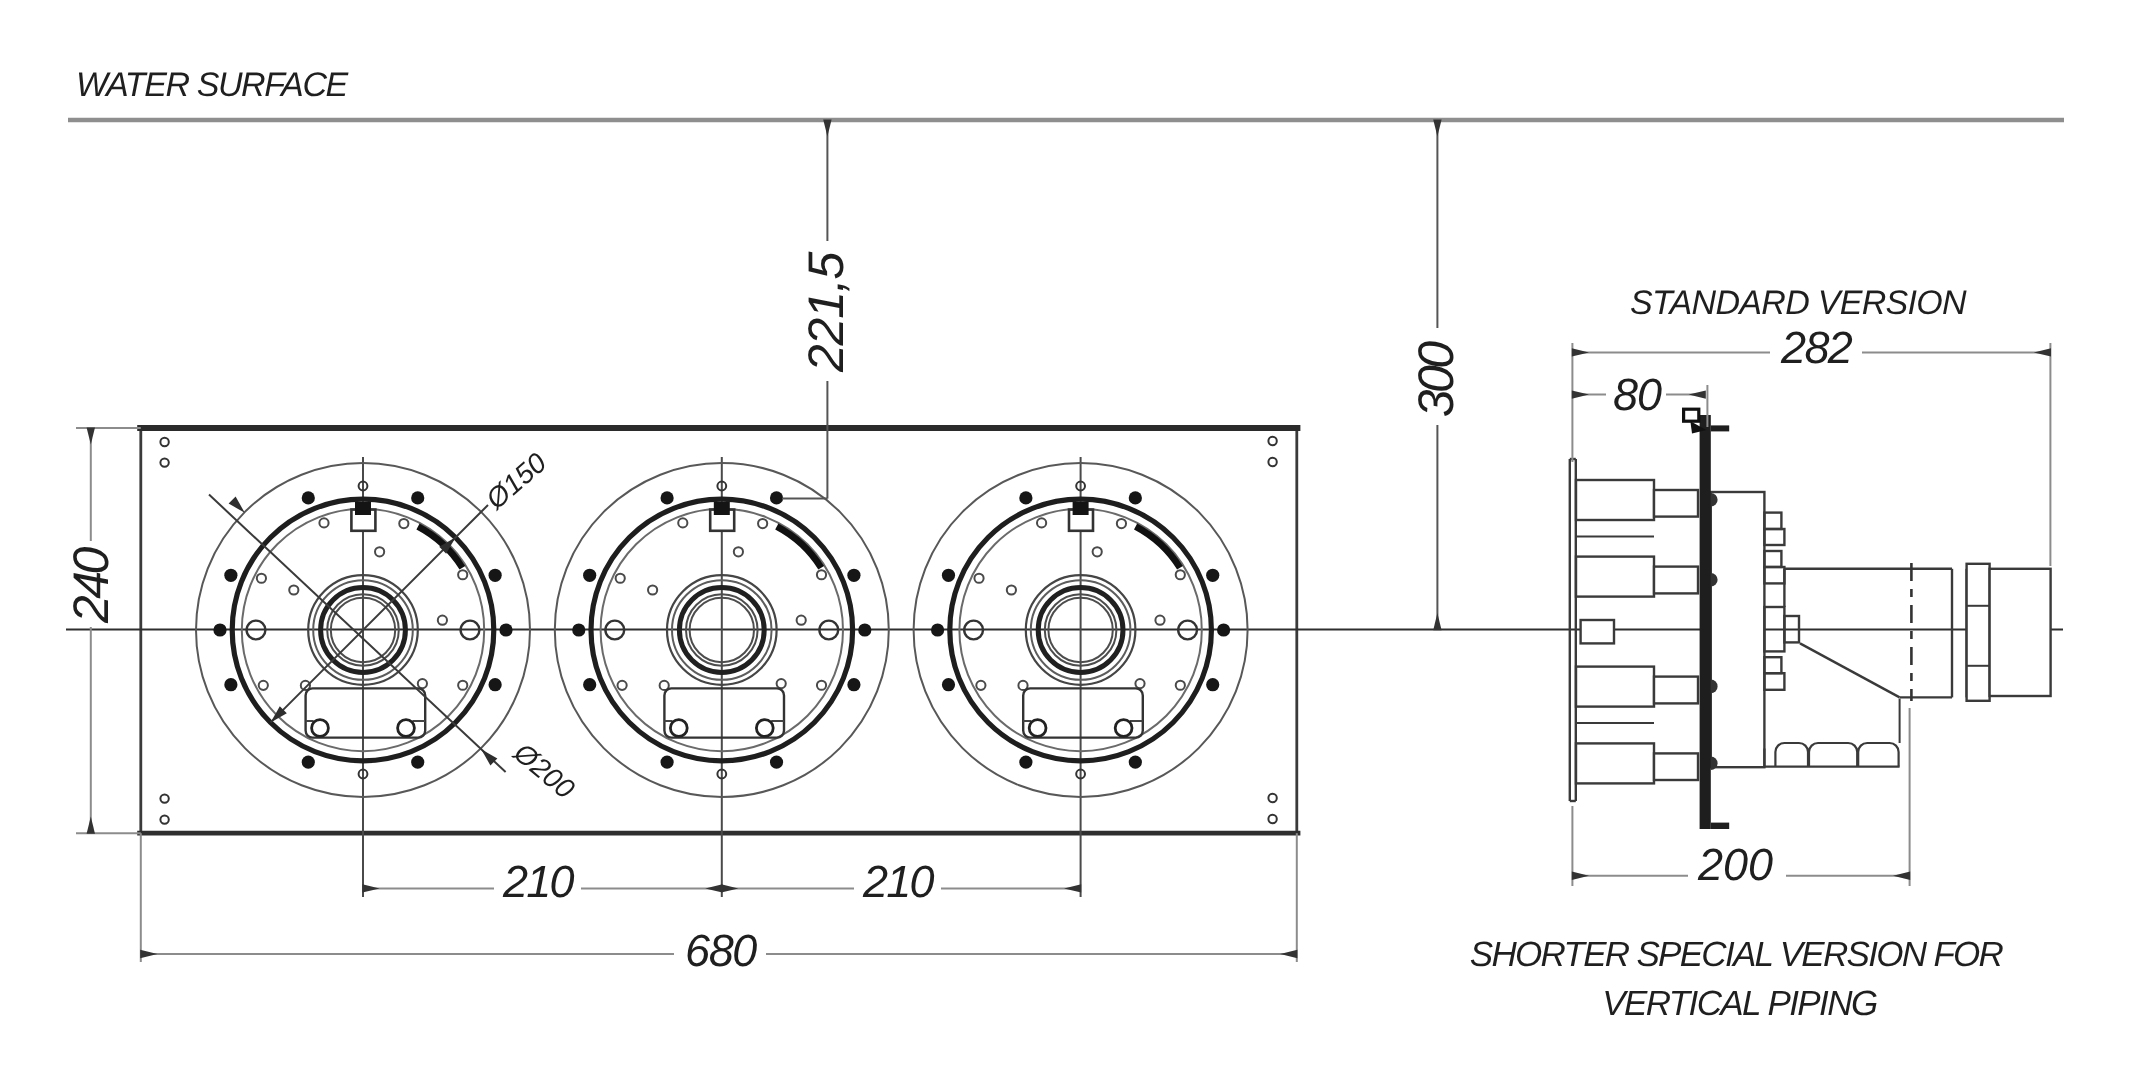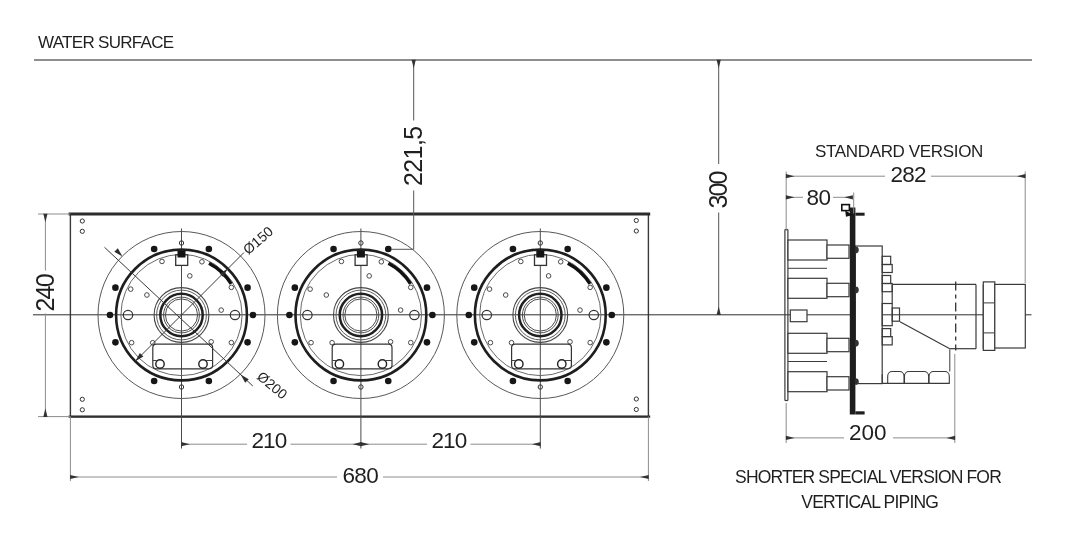--- a/index.html
+++ b/index.html
@@ -1,16 +1,16 @@
 <!DOCTYPE html>
 <html><head>
 <meta charset="utf-8">
 <style>
   html,body{margin:0;padding:0;background:#fff;}
-  .wrap{position:relative;width:1077px;height:541px;background:#ffffff;overflow:hidden;}
+  .wrap{position:relative;width:1077px;height:541px;background:#ffffff;overflow:hidden;font-style:italic;}
   svg{position:absolute;left:0;top:0;}
   text{font-family:"Liberation Sans",sans-serif;fill:#1f1f1f;}
 </style>
 </head>
 <body>
 <div class="wrap">
 <svg width="1077" height="541" viewBox="0 0 1077 541">
 <defs>
 <g id="flange">
   <circle cx="0" cy="0" r="83.5" fill="none" stroke="#585858" stroke-width="1"></circle>

